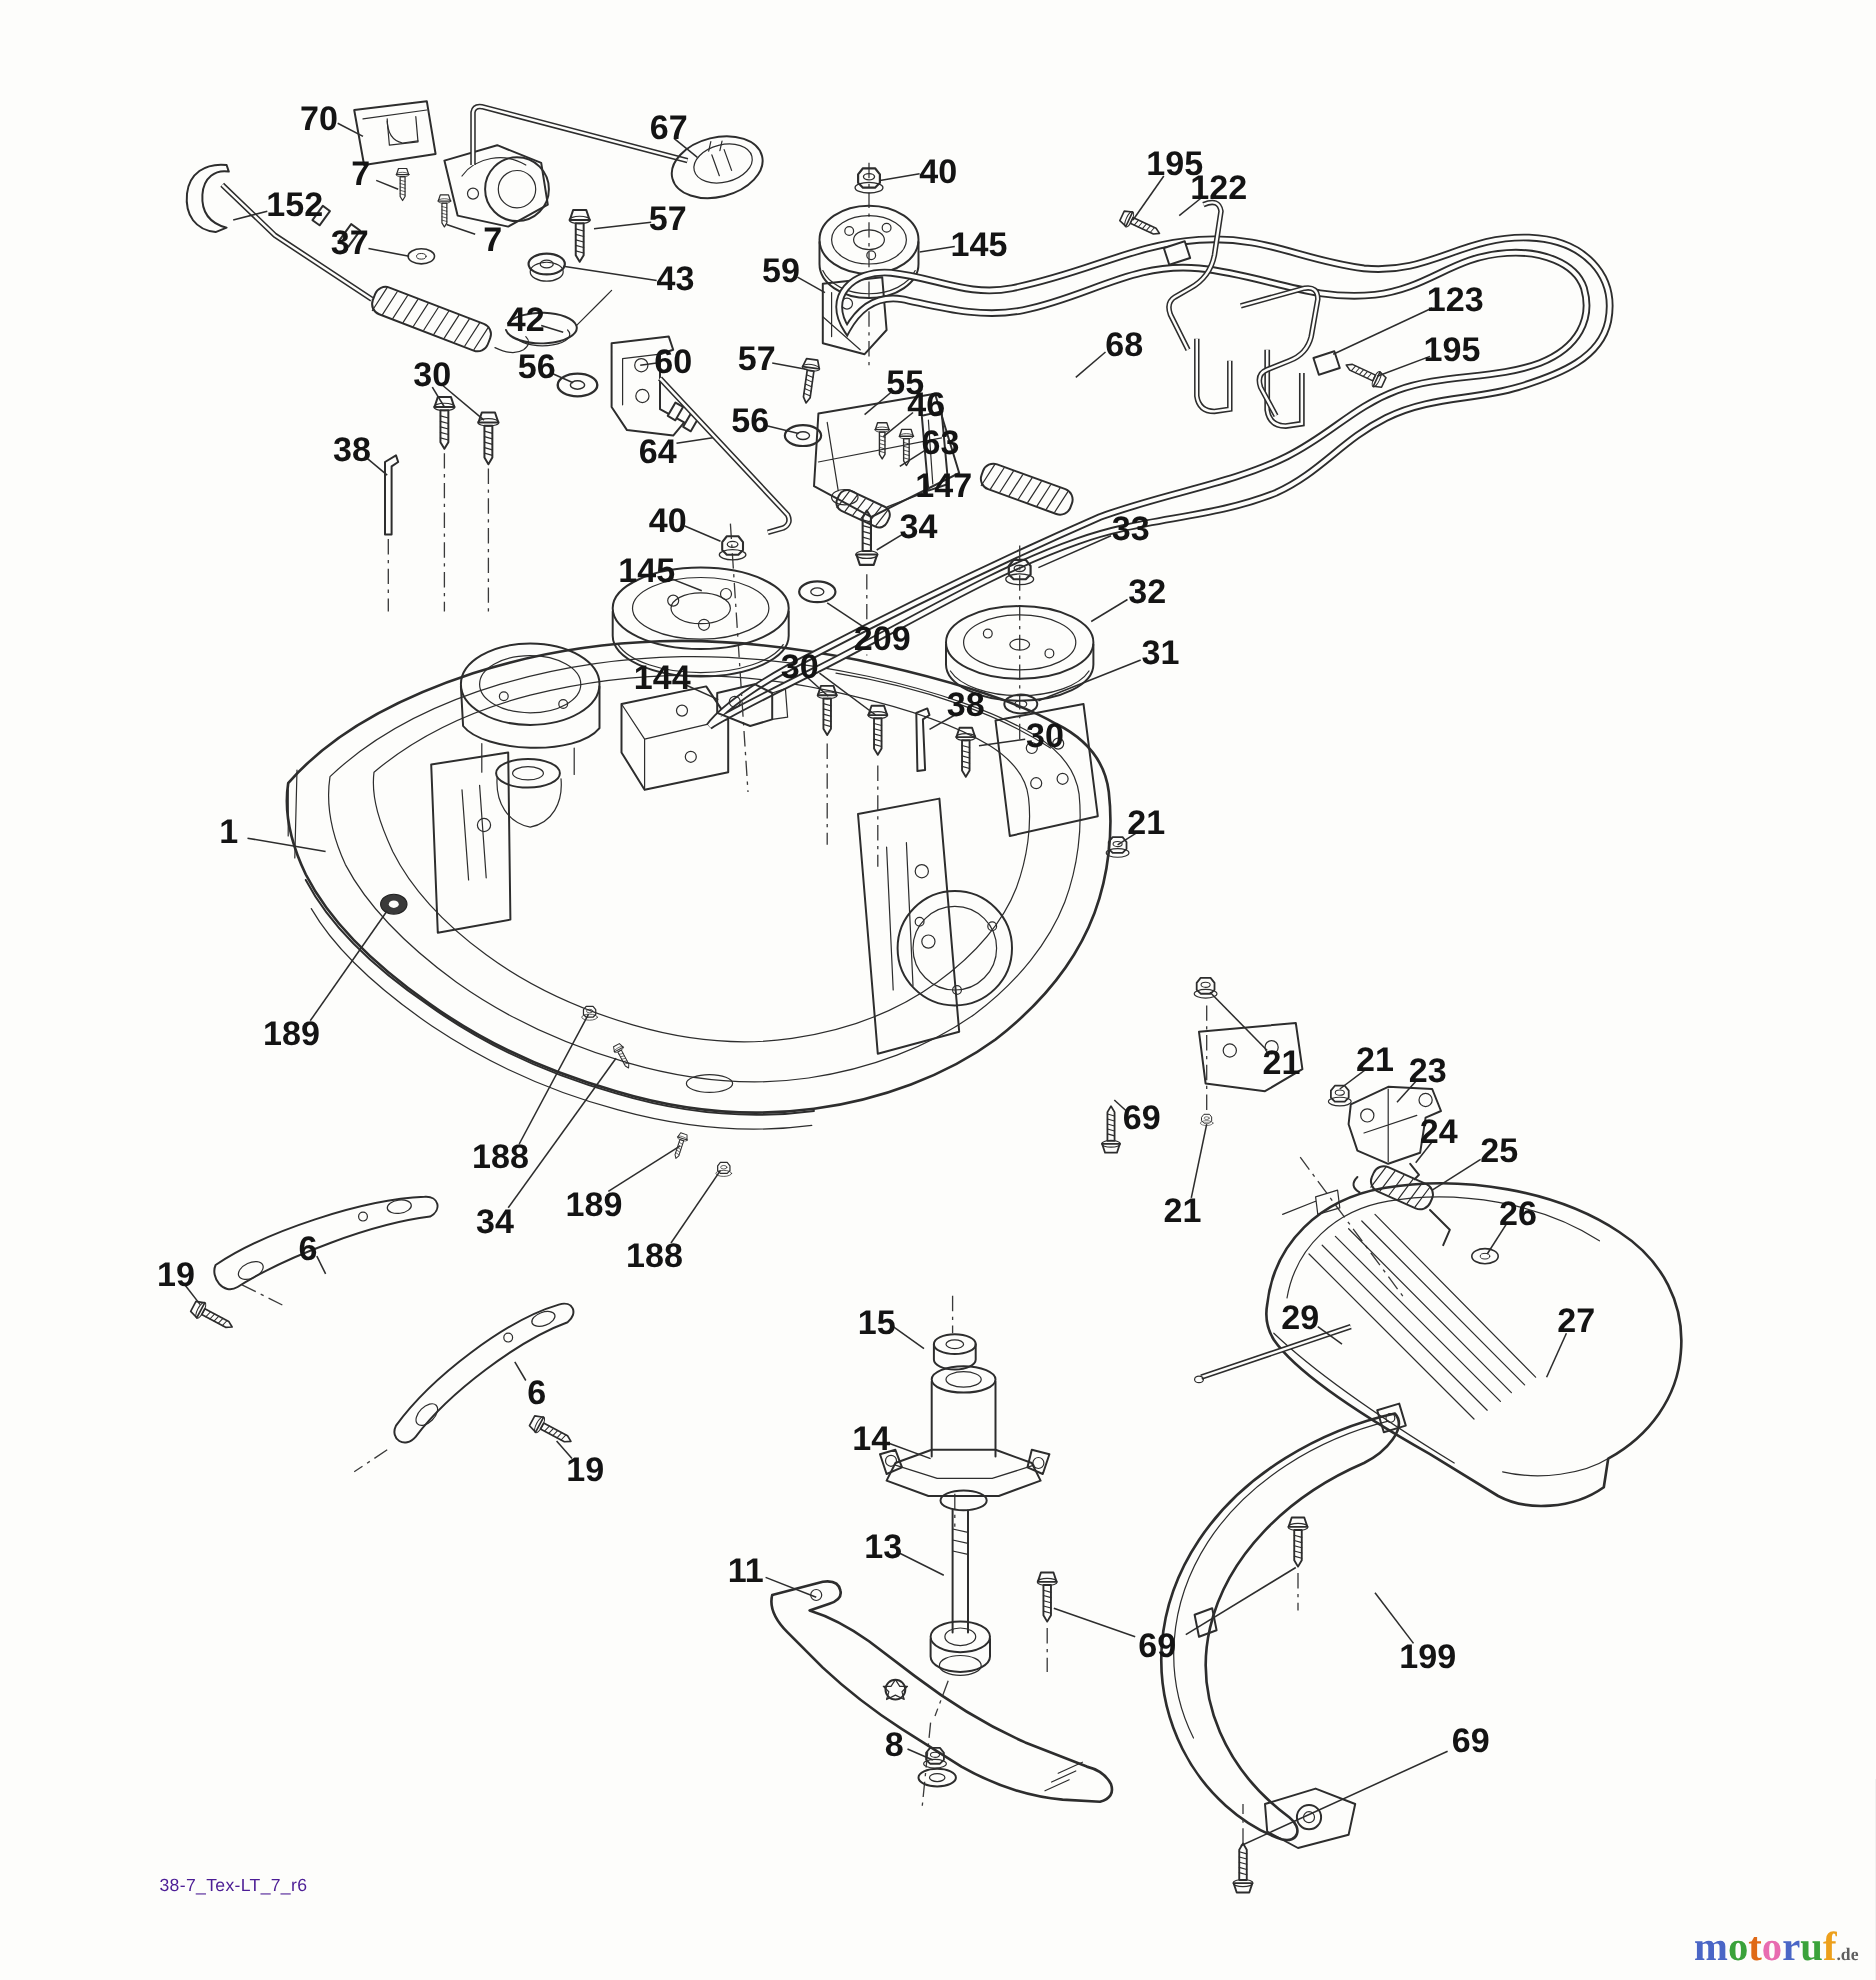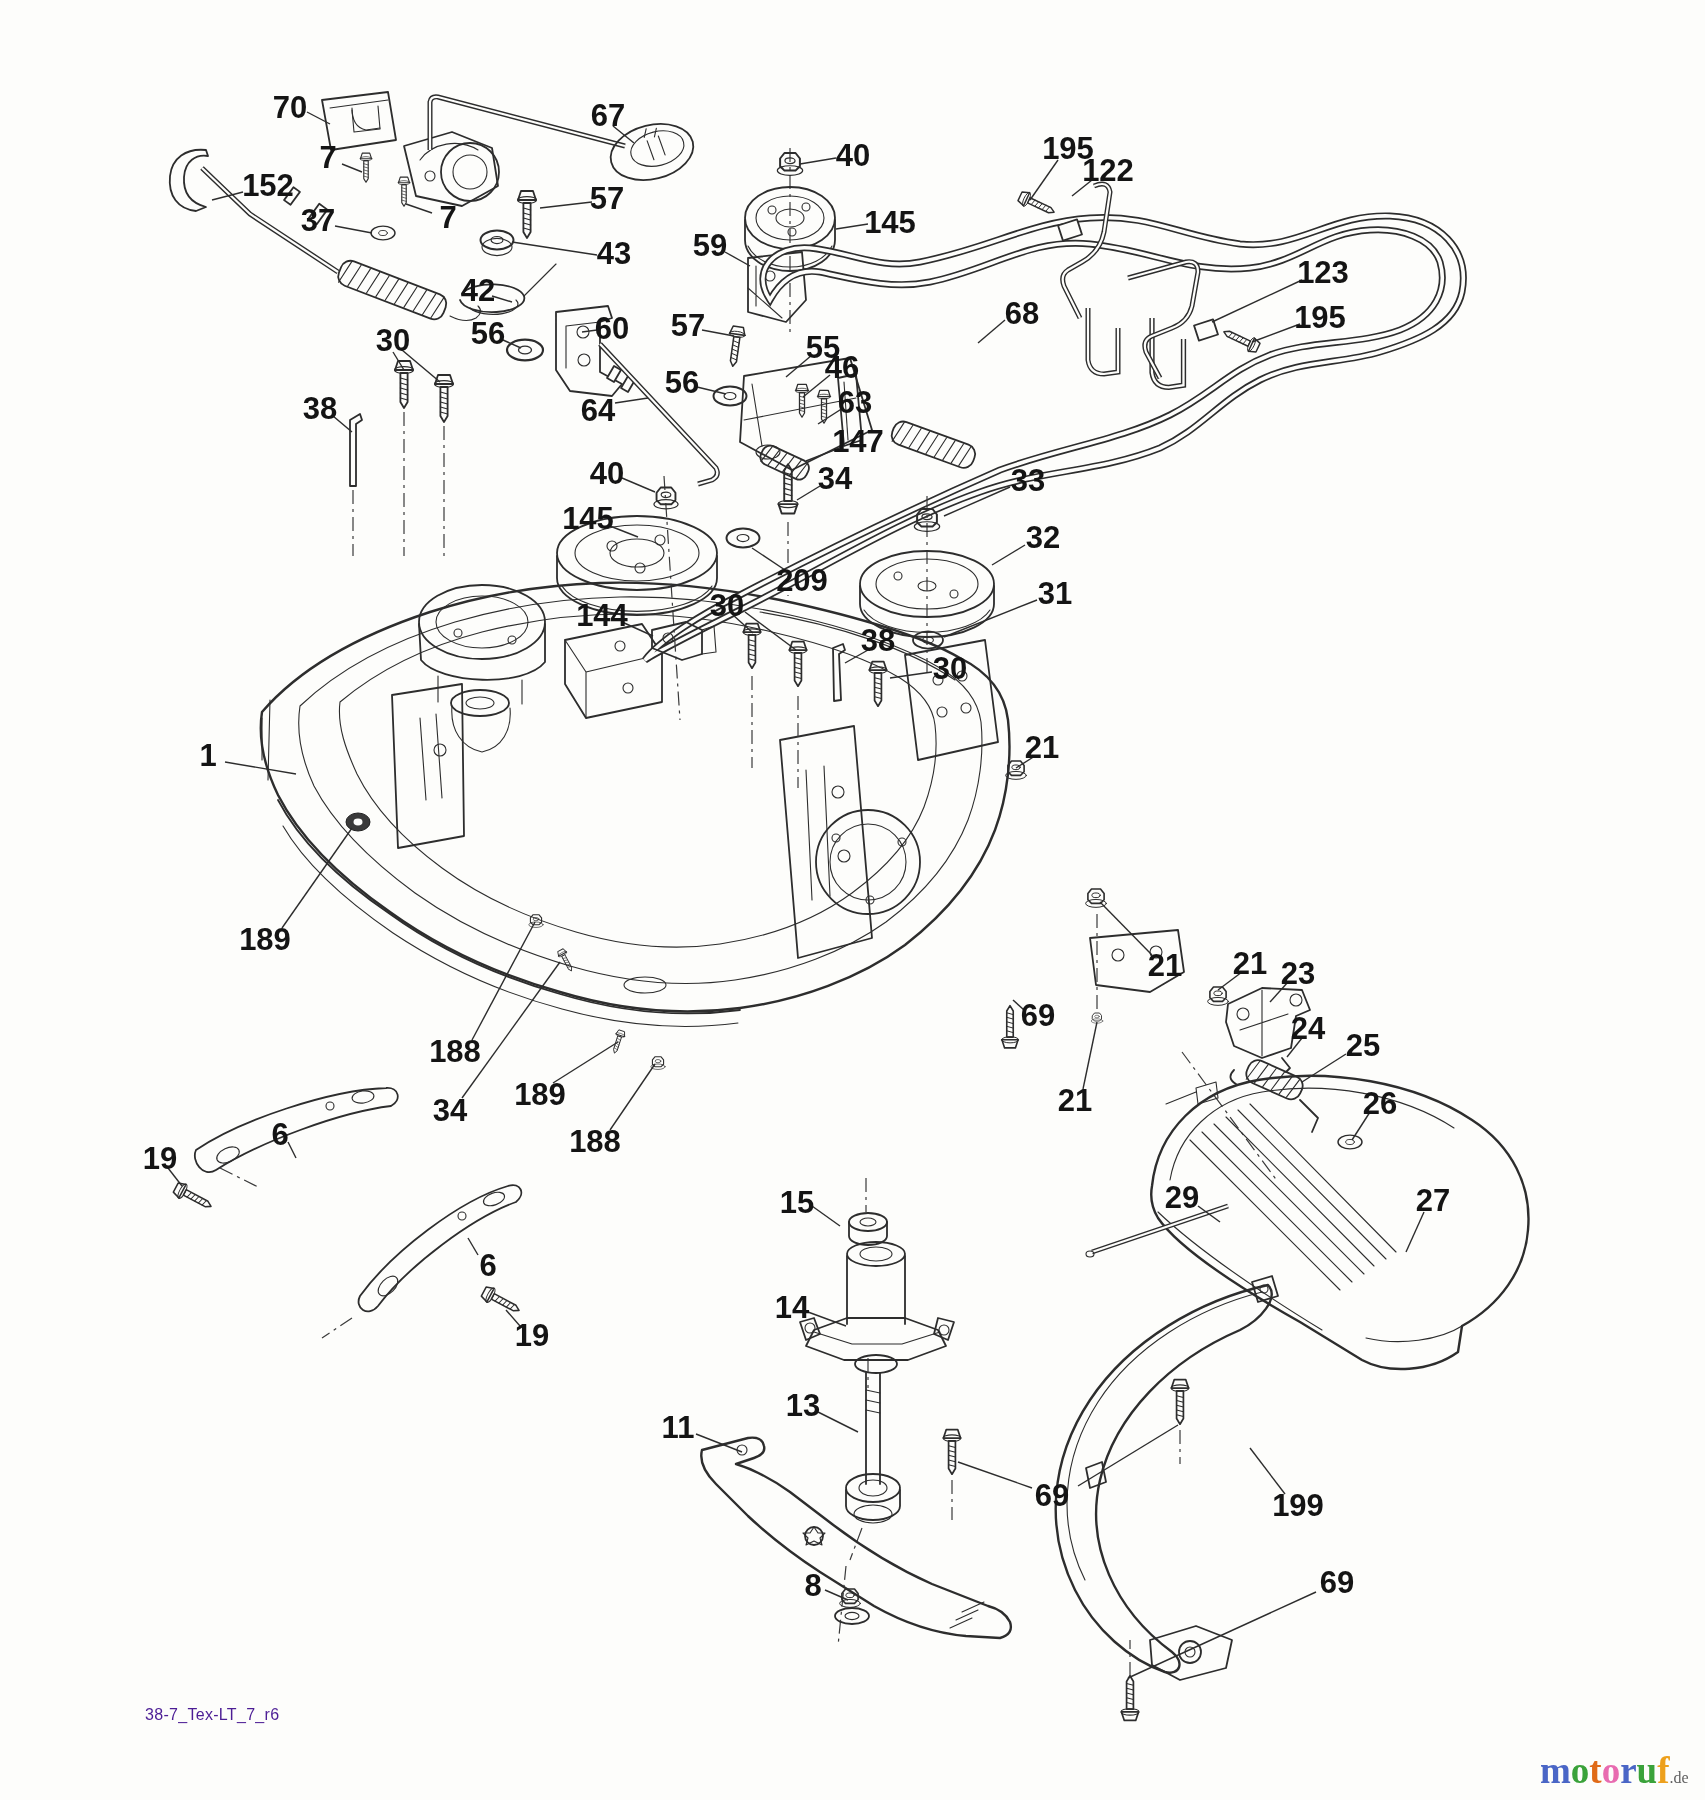--- a/index.html
+++ b/index.html
@@ -15,21 +15,21 @@
   .rod-o{stroke:#2d2d2d;stroke-width:5;fill:none;}
   .rod-i{stroke:#fdfdfb;stroke-width:2.2;fill:none;}
   .fillw{fill:#fdfdfb;stroke:#2d2d2d;stroke-width:1.8;stroke-linejoin:round;}
   .darkfill{fill:#3a3a3a;stroke:#222;}
   text.plabel{font-family:"Liberation Sans",sans-serif;font-weight:bold;font-size:31px;fill:#141414;}
   .leader{stroke:#2d2d2d;stroke-width:1.4;fill:none;}
   #footer-code{position:absolute;left:145px;top:1706px;font-size:16px;color:#4c1d95;
                font-family:"Liberation Sans",sans-serif;letter-spacing:0.3px;}
   #watermark{position:absolute;left:1540px;top:1752px;font-family:"Liberation Serif",serif;
              font-weight:bold;font-size:37px;line-height:1;white-space:nowrap;}
-  #watermark .suffix{font-size:16px;font-weight:normal;}
+  #watermark .suffix{font-size:16px;font-weight:bold;}
 </style>
 </head>
 <body>
 
 <div id="stage">
   <svg id="art" width="1705" height="1800" viewBox="0 0 1705 1800">
     <defs>
       <g id="boltv">
         <path class="ln" d="M-9,-2 L-6,-11 L6,-11 L9,-2 Z"></path>
         <ellipse class="ln thin" cx="0" cy="-2" rx="9.5" ry="3.4"></ellipse>

